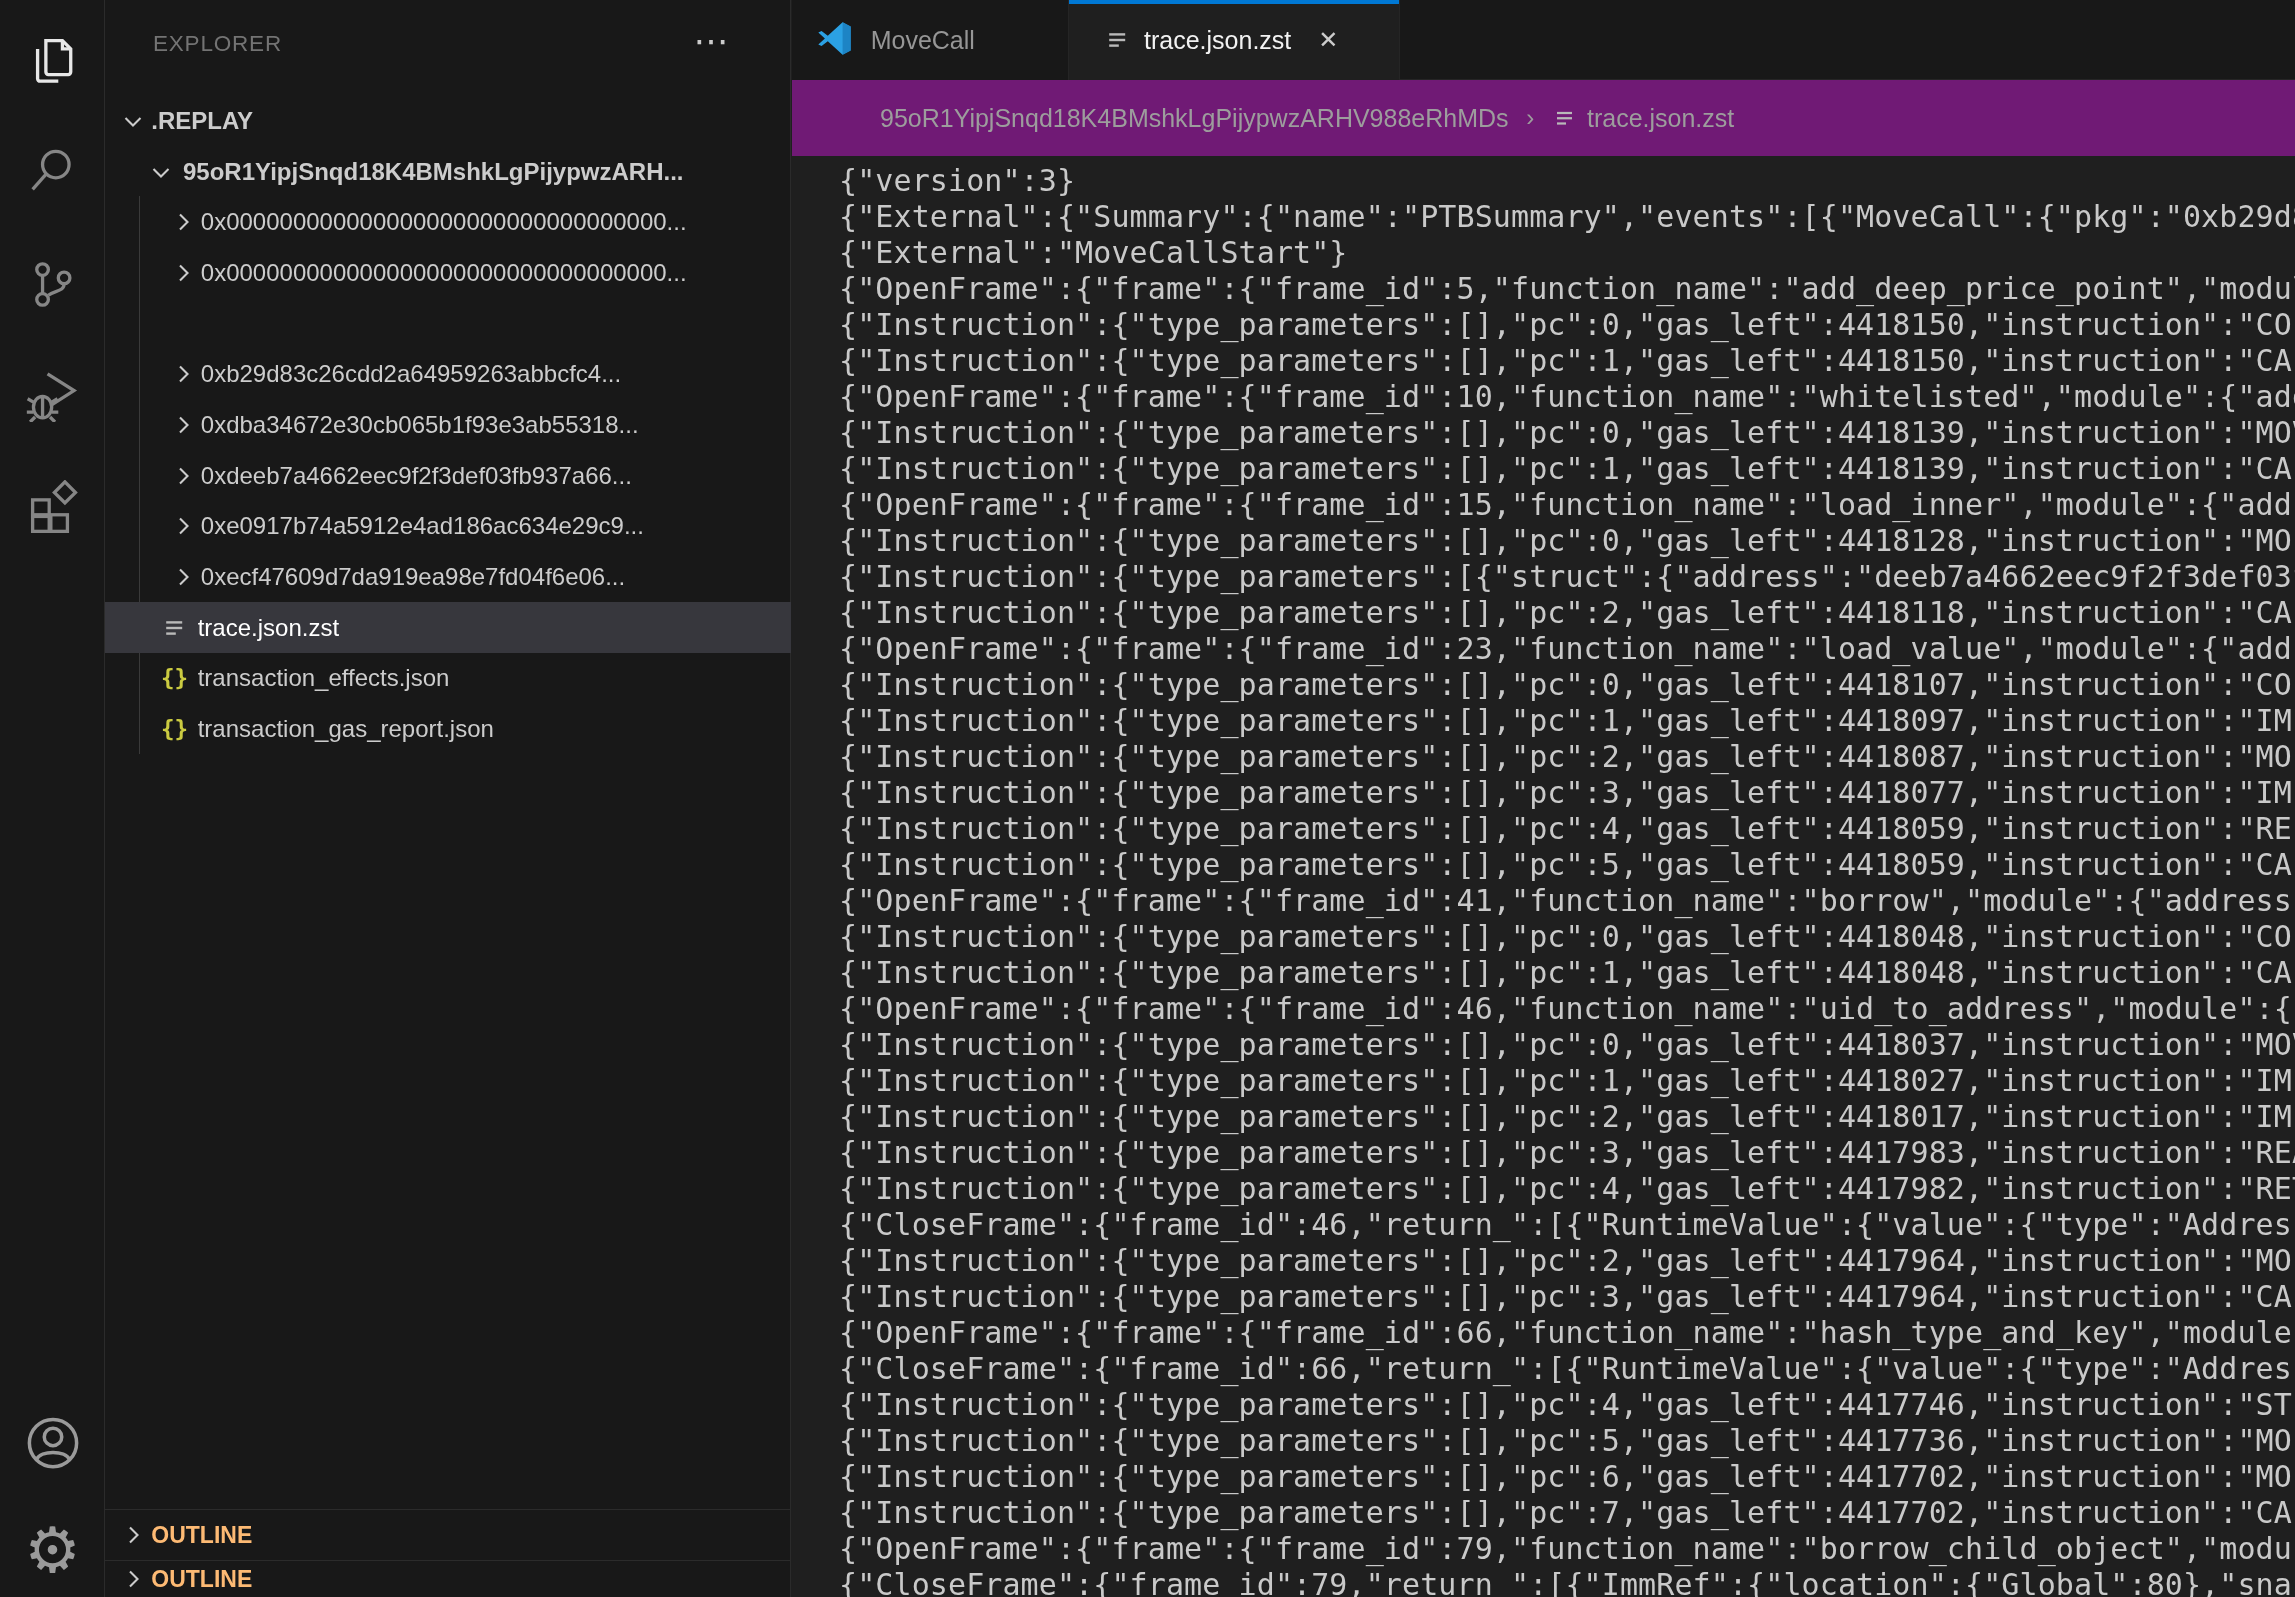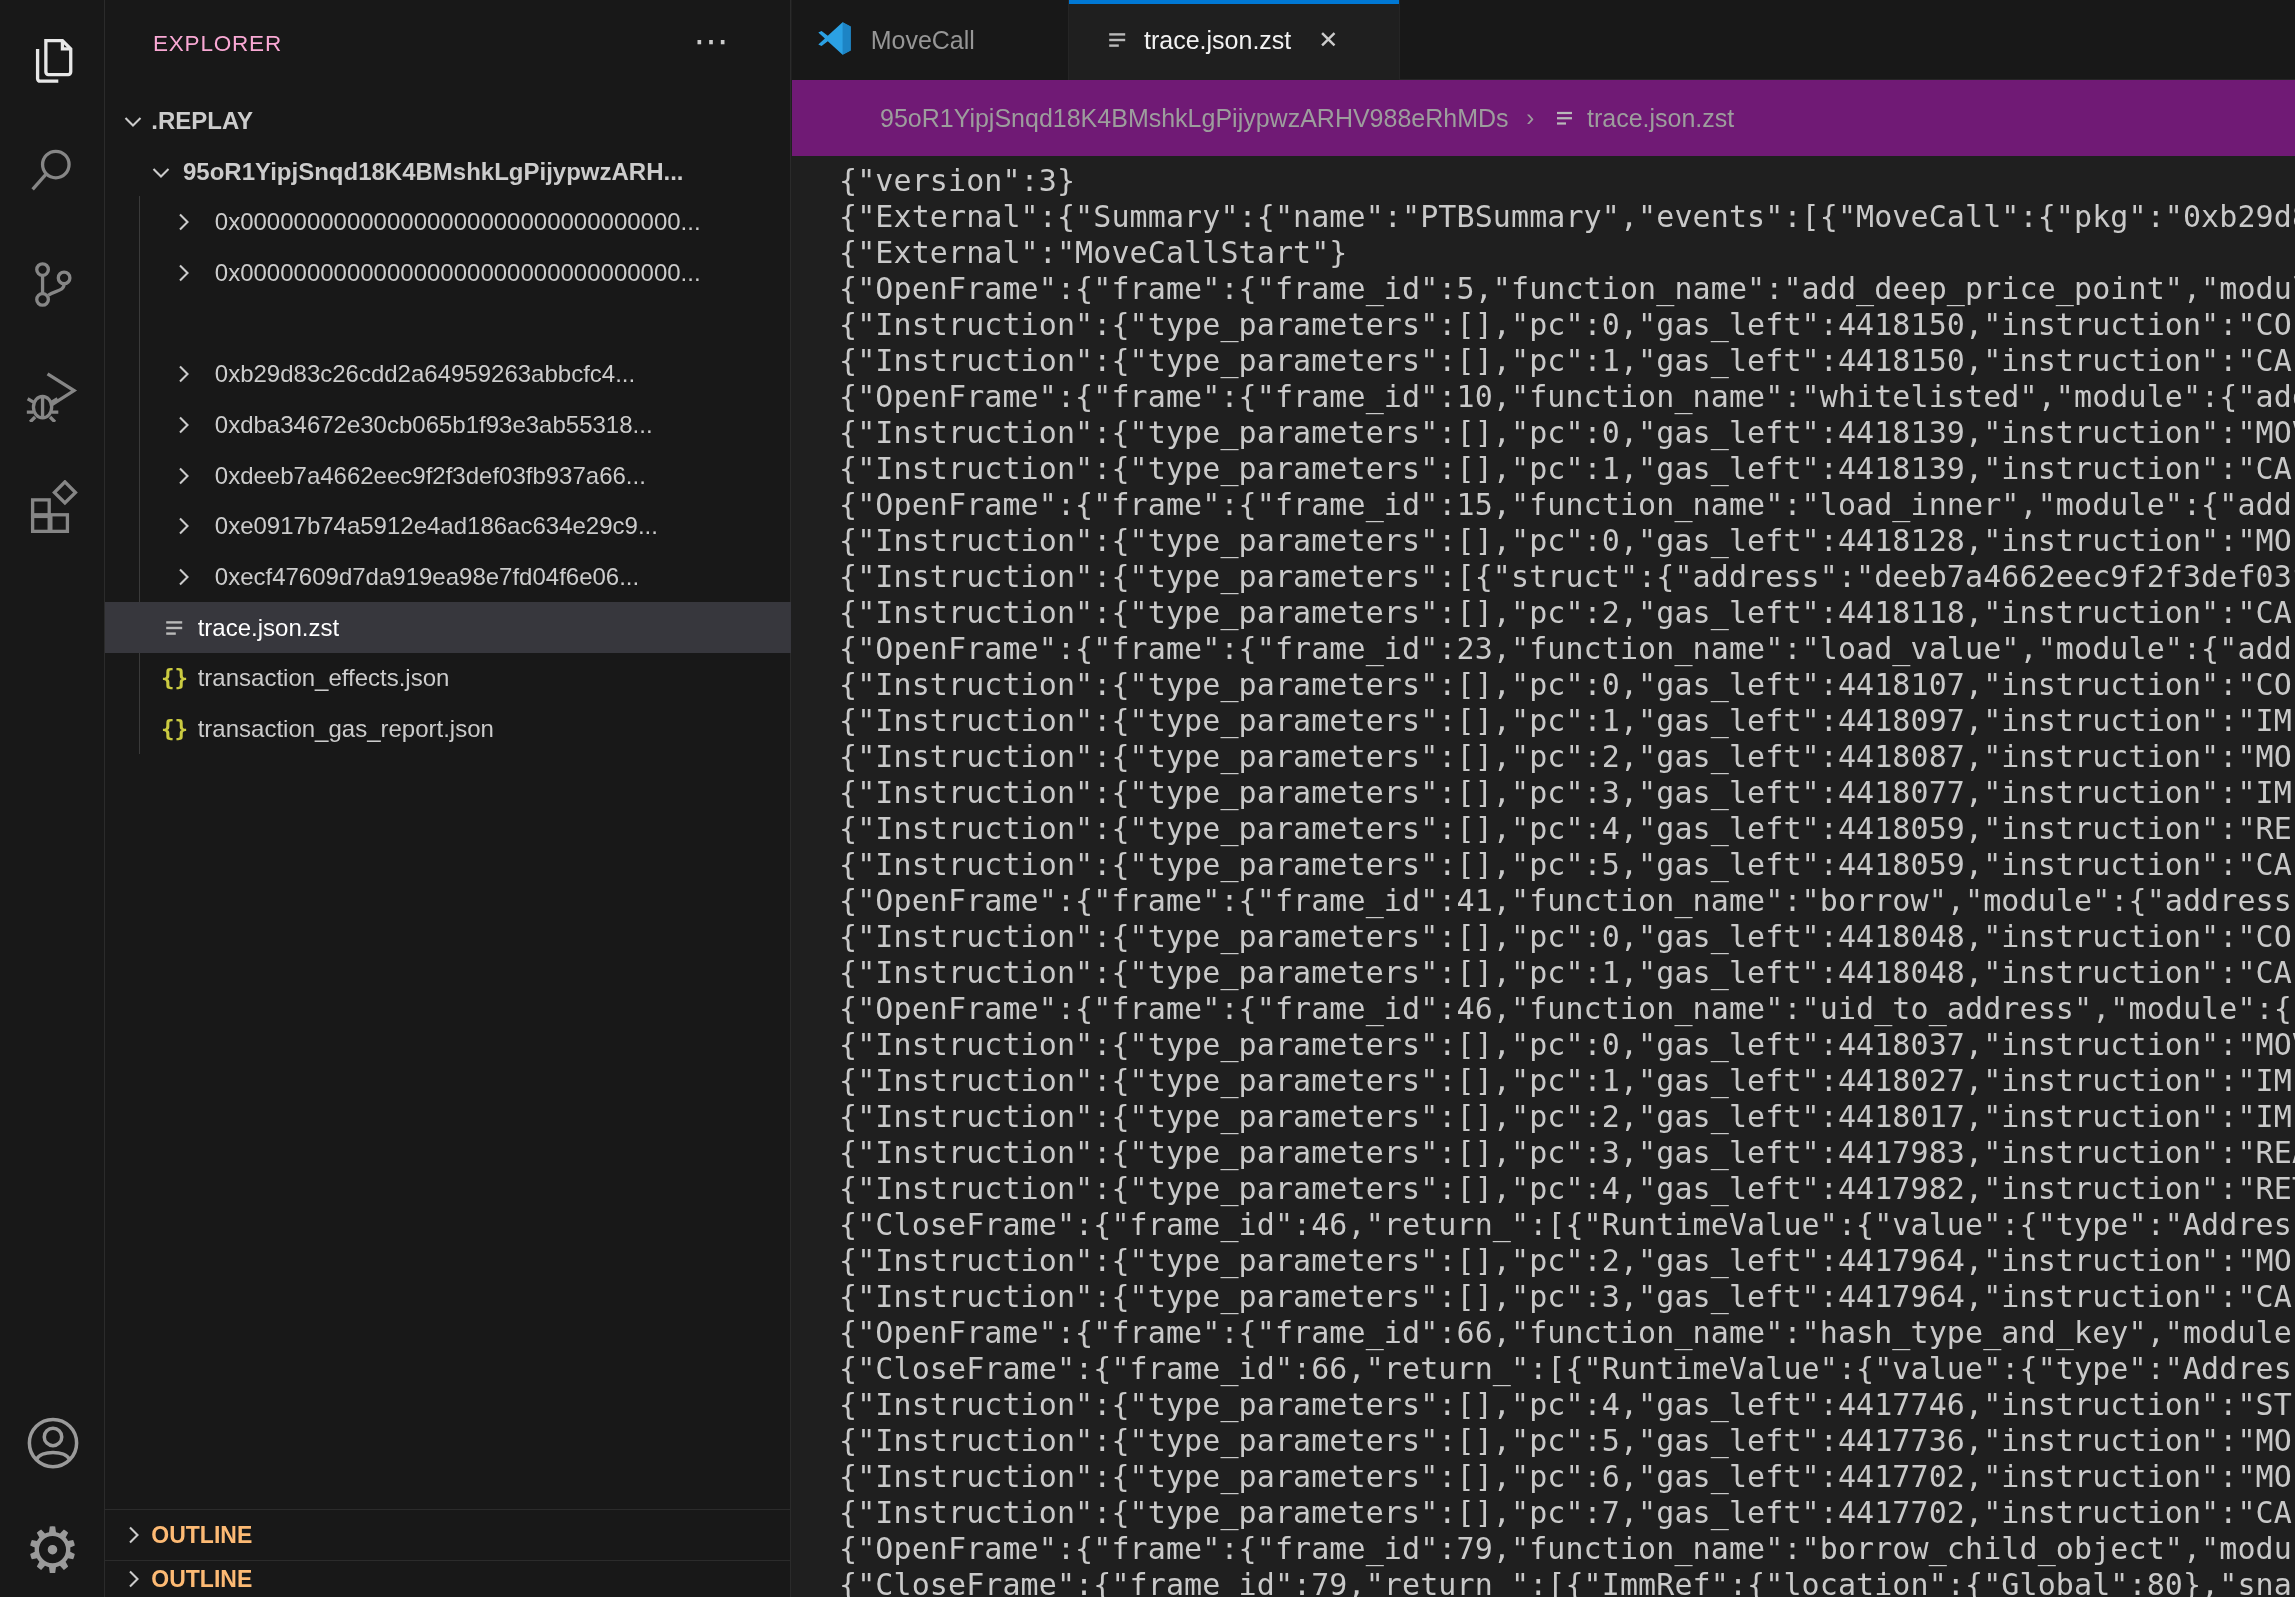--- a/index.html
+++ b/index.html
@@ -12,35 +12,35 @@
                   background:#181818; border-right:0.8px solid #2b2b2b; z-index:5; }
   .ab-btn { position:absolute; left:0; width:105px; height:88px;
             display:flex; align-items:center; justify-content:center; }
   .ab-btn svg { display:block; }
   .gear-glyph { font-size:63px; color:#9a9a9a; line-height:1; }
 
   
   .sidebar { position:absolute; left:105px; top:0; width:686px; height:1597px;
              background:#181818; border-right:0.8px solid #2b2b2b; }
   .sb-header { position:absolute; left:0; top:0; width:100%; height:88px; }
-  .sb-title { position:absolute; left:48px; top:31px; font-size:22.5px; color:#f9a8d4;
+  .sb-title { position:absolute; left:48px; top:31px; font-size:22.5px; color:#737373;
               letter-spacing:0.8px; }
   .sb-more { position:absolute; right:60px; top:21px; font-size:35px; color:#cccccc;
              letter-spacing:1.6px; }
   .tree { position:absolute; left:0; top:0; width:100%; height:1504px; }
   .row { position:absolute; left:0; width:686px; height:51px; display:flex;
          align-items:center; color:#cccccc; font-size:24px; white-space:nowrap; }
   .row .lbl { overflow:hidden; text-overflow:clip; }
   .row.selected { background:#37373d; color:#ffffff; }
   .chev { display:flex; align-items:center; justify-content:center; width:27px; height:27px; flex:none; }
   .ind-section { padding-left:14.5px;align-items:center; }
   .ind-section .lbl { font-weight:bold; margin-left:4.8px; }
   .ind-folder { padding-left:42px; }
   .ind-folder .lbl { margin-left:9px;font-weight:bold; }
-  .ind-child { padding-left:64px;gap:14px; }
+  .ind-child { padding-left:64px; }
   .ind-child .lbl { margin-left:4.8px; }
   .ind-file { padding-left:56px; }
   .ind-file .lbl { margin-left:9.7px; }
   .guide { position:absolute; left:34px; top:196px; width:0.8px; height:558px; background:#3a3a3a; }
   .file-ico { width:27px; height:27px; flex:none; display:flex; align-items:center; justify-content:center; }
   .braces { font-family:"DejaVu Sans Mono", monospace; font-size:22.5px; font-weight:bold; color:#cbcb41; }
   .sb-bottom { position:absolute; left:0; bottom:0; width:100%; }
   .section-row { height:51px; border-top:0.8px solid #2b2b2b; display:flex; align-items:center;
                  padding-left:14.5px; color:#fdba74; }
   .section-row .lbl { font-weight:bold; font-size:23px; margin-left:4.8px; }

